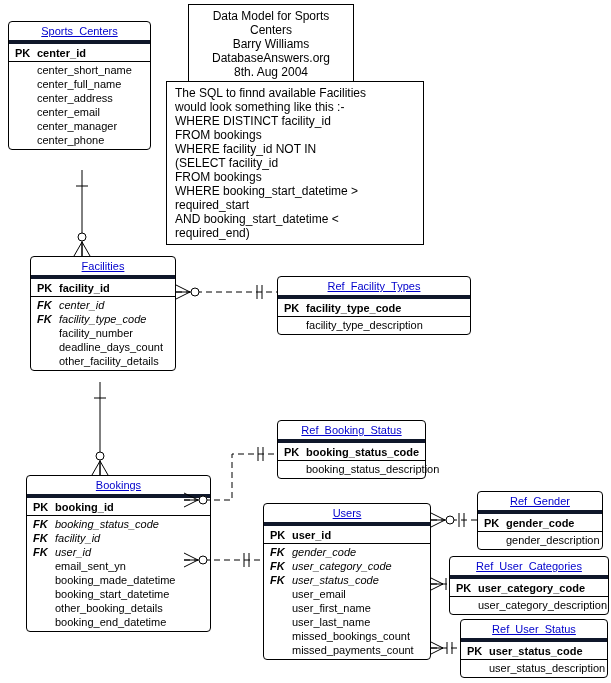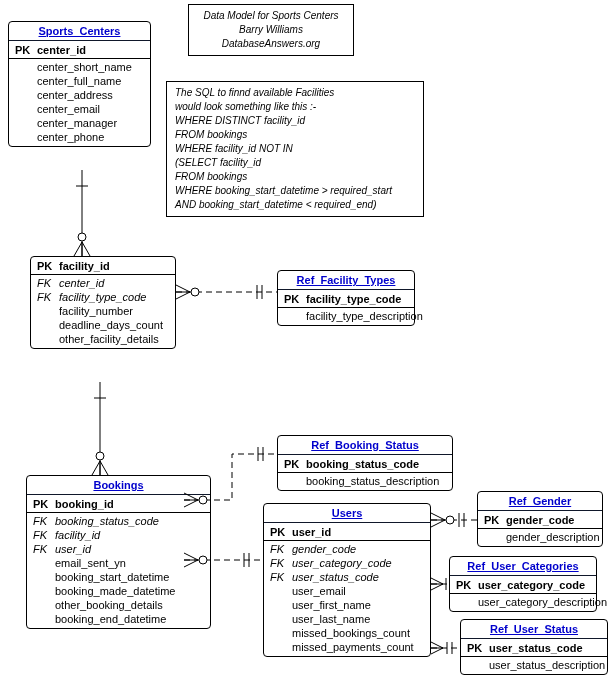--- a/index.html
+++ b/index.html
@@ -12,77 +12,77 @@
     position: relative;
   }
   .diagram { position: relative; width: 611px; height: 683px; }
   .entity {
     position: absolute;
     border: 1px solid #000;
     background: #fff;
     border-radius: 4px;
   }
   .entity-title {
-    font-weight: bold;
+    font-weight: normal;
     color: #0000cc;
     text-decoration: underline;
     text-align: center;
     padding: 3px 6px;
-    border-bottom: 1px solid #0f172a;
+    border-bottom: 4px solid #0f172a;
     white-space: nowrap;
   }
   .entity-body {
     padding: 2px 0;
   }
   .row {
     display: flex;
     padding: 0 6px;
     line-height: 14px;
     white-space: nowrap;
   }
   .keycol {
     width: 22px;
     flex: 0 0 22px;
     font-weight: normal;
   }
   .keycol.pk { font-weight: bold; }
-  .keycol.fk { font-style: italic; }
+  .keycol.fk { font-style: italic; font-weight: bold; }
   .attr {}
   .attr.pk { font-weight: bold; }
   .attr.fk { font-style: italic; }
   .sep { border-top: 1px solid #000; margin: 1px 0; }
   .textbox {
     position: absolute;
     border: 1px solid #000;
     background: #fff;
     padding: 4px 8px;
-    font-size: 10px;
+    font-size: 12px;
     line-height: 14px;
     text-align: left;
-    font-style: italic;
   }
   .textbox.center { text-align: center; }
   svg.connectors {
     position: absolute;
     top: 0; left: 0;
     width: 611px; height: 683px;
     pointer-events: none;
   }
   line, path { stroke: #000; stroke-width: 1; fill: none; }
   .dashed { stroke-dasharray: 6 4; }
 </style>
 </head>
 <body>
 
 <div class="diagram">
 
   <div class="textbox center" style="left:188px; top:4px; width:166px">
     <div>Data Model for Sports Centers</div>
     <div>Barry Williams</div>
     <div>DatabaseAnswers.org</div>
+    <div>8th. Aug 2004</div>
   </div>
 
   <div class="textbox" style="left:166px; top:81px; width:258px">
     <div>The SQL to finnd available Facilities</div>
     <div>would look something like this  :-</div>
     <div>WHERE DISTINCT facility_id</div>
     <div>FROM bookings</div>
     <div>WHERE facility_id NOT IN</div>
     <div>(SELECT facility_id</div>
     <div>FROM bookings</div>
@@ -119,20 +119,21 @@
           <span class="attr">center_manager</span>
         </div>
         <div class="row">
           <span class="keycol"></span>
           <span class="attr">center_phone</span>
         </div>
       </div>
   </div>
 
   <div class="entity" style="left:30px; top:256px; width:146px">
+    <div class="entity-title">Facilities</div>
     <div class="entity-body">
         <div class="row">
           <span class="keycol pk">PK</span>
           <span class="attr pk">facility_id</span>
         </div>
         <div class="sep"></div>
         <div class="row">
           <span class="keycol fk">FK</span>
           <span class="attr fk">center_id</span>
         </div>
@@ -148,36 +149,36 @@
           <span class="keycol"></span>
           <span class="attr">deadline_days_count</span>
         </div>
         <div class="row">
           <span class="keycol"></span>
           <span class="attr">other_facility_details</span>
         </div>
       </div>
   </div>
 
-  <div class="entity" style="left:277px; top:270px; width:138px">
+  <div class="entity" style="left:277px; top:276px; width:194px">
     <div class="entity-title">Ref_Facility_Types</div>
     <div class="entity-body">
         <div class="row">
           <span class="keycol pk">PK</span>
           <span class="attr pk">facility_type_code</span>
         </div>
         <div class="sep"></div>
         <div class="row">
           <span class="keycol"></span>
           <span class="attr">facility_type_description</span>
         </div>
       </div>
   </div>
 
-  <div class="entity" style="left:277px; top:435px; width:176px">
+  <div class="entity" style="left:277px; top:420px; width:149px">
     <div class="entity-title">Ref_Booking_Status</div>
     <div class="entity-body">
         <div class="row">
           <span class="keycol pk">PK</span>
           <span class="attr pk">booking_status_code</span>
         </div>
         <div class="sep"></div>
         <div class="row">
           <span class="keycol"></span>
           <span class="attr">booking_status_description</span>
@@ -204,25 +205,25 @@
         <div class="row">
           <span class="keycol fk">FK</span>
           <span class="attr fk">user_id</span>
         </div>
         <div class="row">
           <span class="keycol"></span>
           <span class="attr">email_sent_yn</span>
         </div>
         <div class="row">
           <span class="keycol"></span>
+          <span class="attr">booking_made_datetime</span>
+        </div>
+        <div class="row">
+          <span class="keycol"></span>
           <span class="attr">booking_start_datetime</span>
-        </div>
-        <div class="row">
-          <span class="keycol"></span>
-          <span class="attr">booking_made_datetime</span>
         </div>
         <div class="row">
           <span class="keycol"></span>
           <span class="attr">other_booking_details</span>
         </div>
         <div class="row">
           <span class="keycol"></span>
           <span class="attr">booking_end_datetime</span>
         </div>
       </div>
@@ -279,21 +280,21 @@
           <span class="attr pk">gender_code</span>
         </div>
         <div class="sep"></div>
         <div class="row">
           <span class="keycol"></span>
           <span class="attr">gender_description</span>
         </div>
       </div>
   </div>
 
-  <div class="entity" style="left:449px; top:556px; width:148px">
+  <div class="entity" style="left:449px; top:556px; width:160px">
     <div class="entity-title">Ref_User_Categories</div>
     <div class="entity-body">
         <div class="row">
           <span class="keycol pk">PK</span>
           <span class="attr pk">user_category_code</span>
         </div>
         <div class="sep"></div>
         <div class="row">
           <span class="keycol"></span>
           <span class="attr">user_category_description</span>

